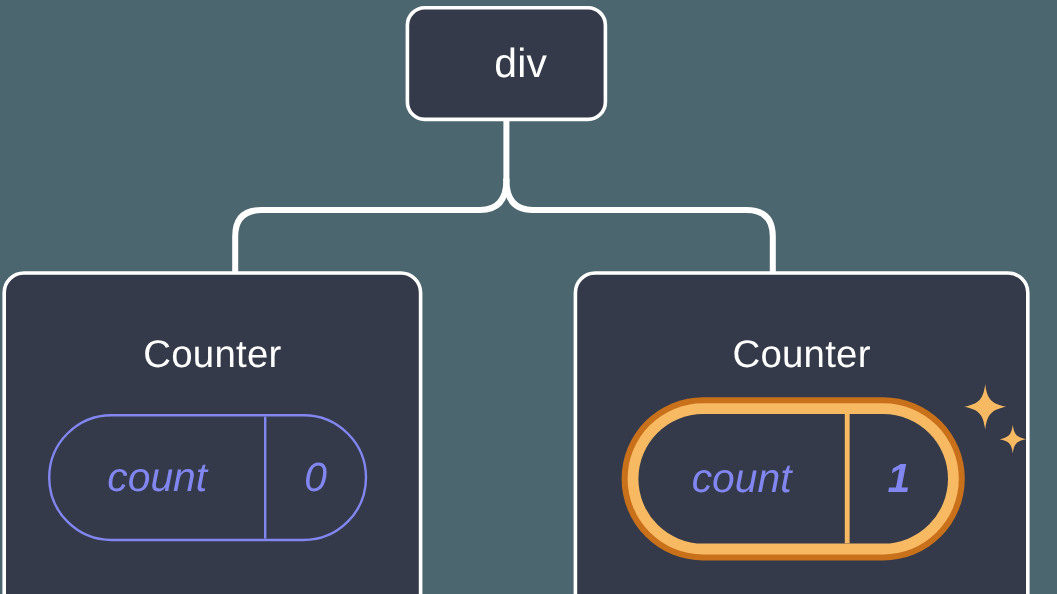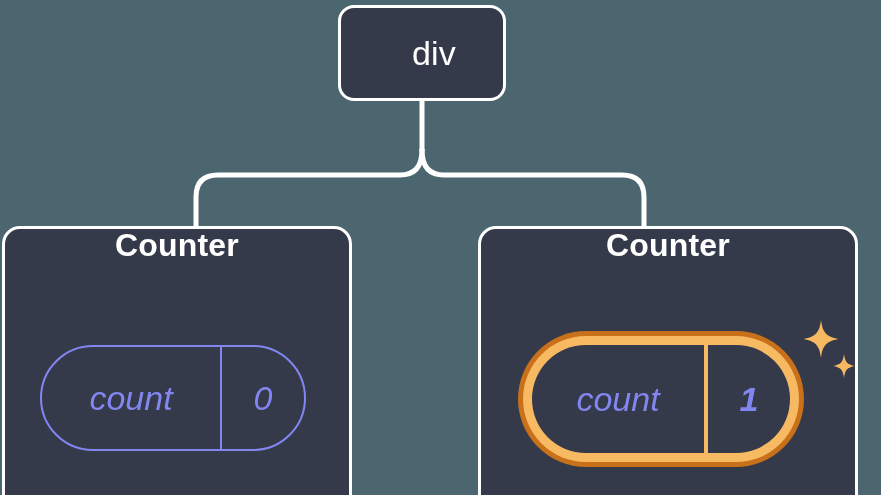--- a/index.html
+++ b/index.html
@@ -66,22 +66,23 @@
     display: flex;
     flex-direction: column;
     align-items: center;
   }
   .node-card.left  { left: 2px;   width: 350px; }
   .node-card.right { left: 478px; width: 380px; }
 
   .card-title {
     color: #ffffff;
     font-size: 32px;
-    font-weight: 700;
+    font-weight: 400;
     line-height: 1;
+    margin-top: 50px;
     letter-spacing: .2px;
   }
 
   
   .pill-wrap {
     position: absolute;
     font-style: italic;
   }
   .pill-wrap.left  { left: 40px;  top: 345px; }
   .pill-wrap.right { left: 518px; top: 331px; }

